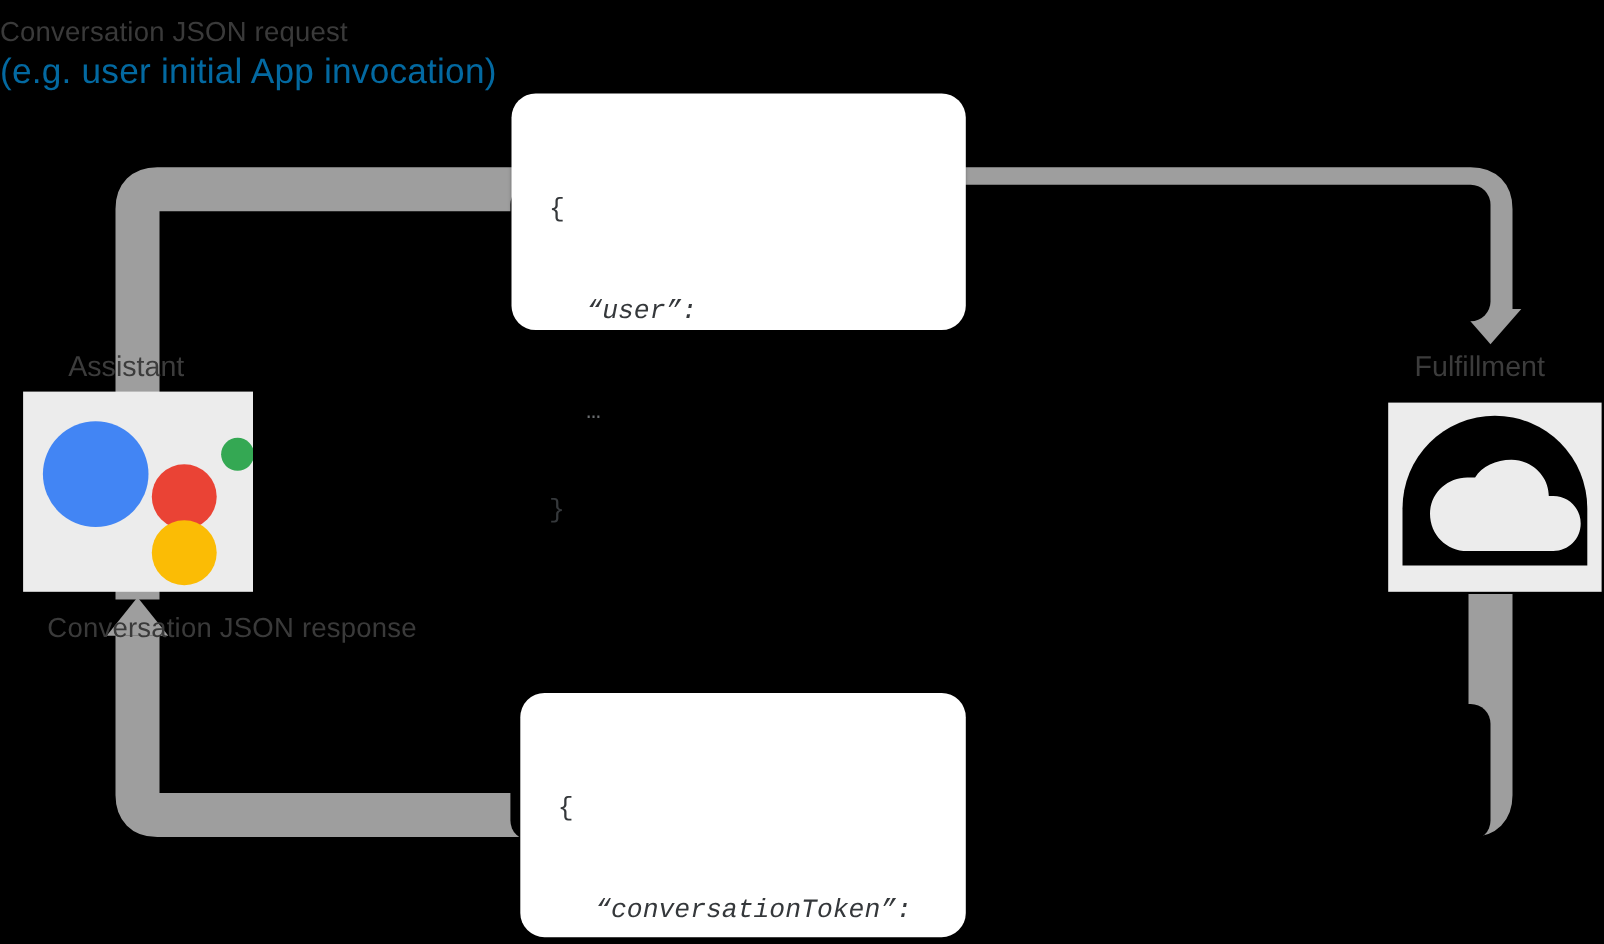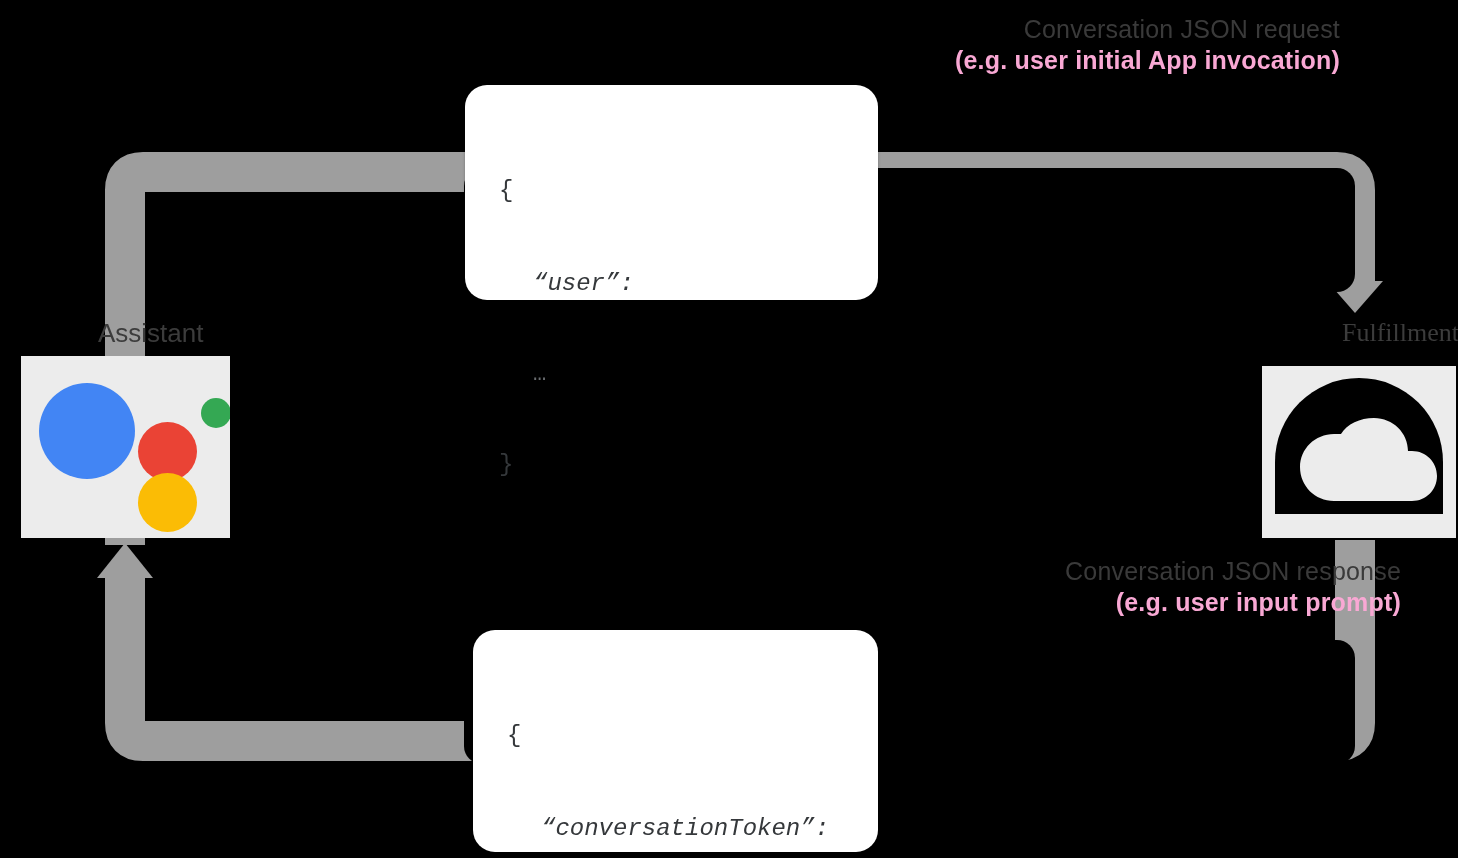--- a/index.html
+++ b/index.html
@@ -16,51 +16,50 @@
   }
   #stage svg.flow {
     position:absolute; left:0; top:0;
     width:1458px; height:858px;
     pointer-events:none;
   }
 
   
   .caption {
     position:absolute;
-    text-align:right;
+    text-align:left;
     color:#3c3c3c;
     font-family:"Liberation Sans", sans-serif;
     font-weight:400;
     letter-spacing:0.2px;
     white-space:nowrap;
     line-height:1.22;
   }
   .caption .cap-title {
     display:block;
     font-size:25px;
     color:#3a3a3a;
   }
   .caption .cap-sub {
     display:block;
-    font-size:25px;
-    color:#f9a8d4;
-    font-weight:bold;
+    font-size:32px;
+    color:#0369a1;
   }
   #caption-request { left:0; width:1340px; top:14px; }
   #caption-response { left:0; width:1358px; top:556px;margin-left:43px; }
 
   
   .endpoint-label {
     position:absolute;
     font-size:26px;
     color:#3c3c3c;
     white-space:nowrap;
   }
-  #label-assistant { left:62px; top:318px;margin-left:36px; }
-  #label-fulfillment { left:1342px; top:318px;font-family:Liberation Serif, serif; }
+  #label-assistant { left:62px; top:318px; }
+  #label-fulfillment { left:1286px; top:318px; }
 
   
   .icon-tile {
     position:absolute;
     background:#ececec;
     overflow:hidden;
   }
   #tile-assistant { left:21px; top:356px; width:209px; height:182px; }
   #tile-fulfillment { left:1262px; top:366px; width:194px; height:172px; }
 
@@ -106,21 +105,20 @@
     <rect x="464" y="640" width="891" height="124" rx="18" ry="18" fill="#000000"></rect>
   </svg>
 
   <div class="caption" id="caption-request">
     <span class="cap-title">Conversation JSON request</span>
     <span class="cap-sub">(e.g. user initial App invocation)</span>
   </div>
 
   <div class="caption" id="caption-response">
     <span class="cap-title">Conversation JSON response</span>
-    <span class="cap-sub">(e.g. user input prompt)</span>
   </div>
 
   <div class="endpoint-label" id="label-assistant">Assistant</div>
   <div class="endpoint-label" id="label-fulfillment">Fulfillment</div>
 
   <div class="icon-tile" id="tile-assistant">
     <span class="ga-dot ga-blue"></span>
     <span class="ga-dot ga-red"></span>
     <span class="ga-dot ga-yellow"></span>
     <span class="ga-dot ga-green"></span>

